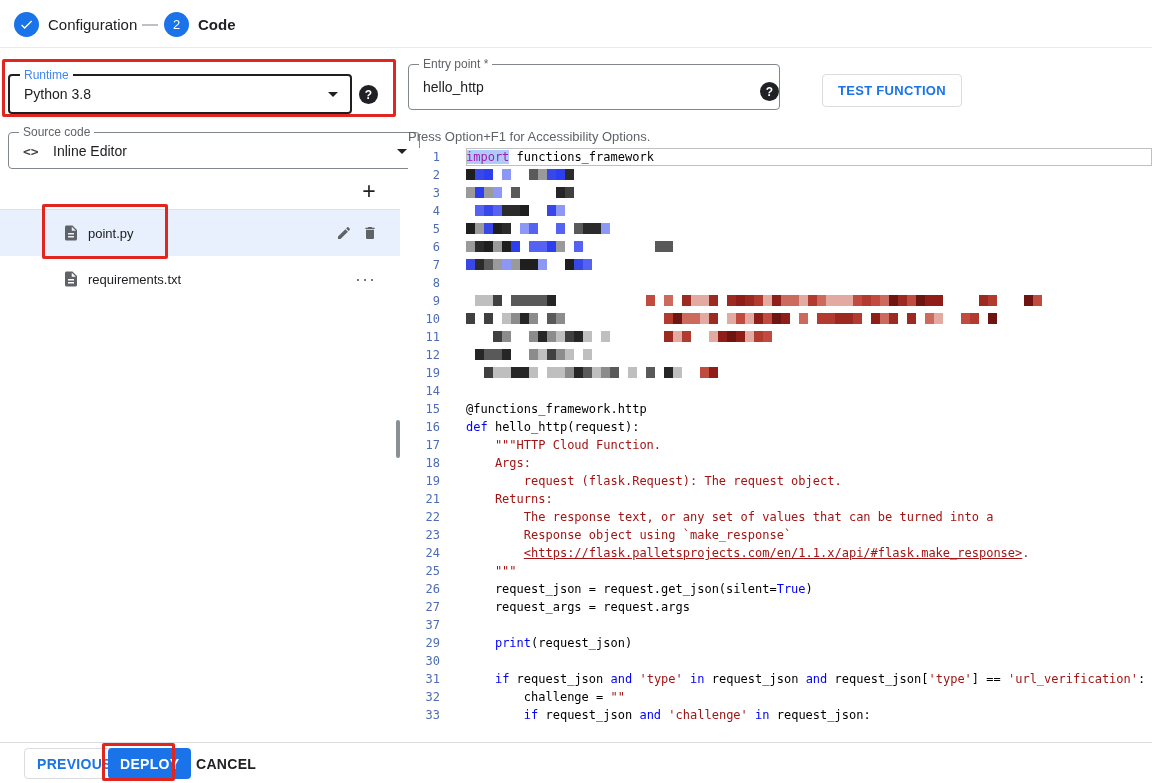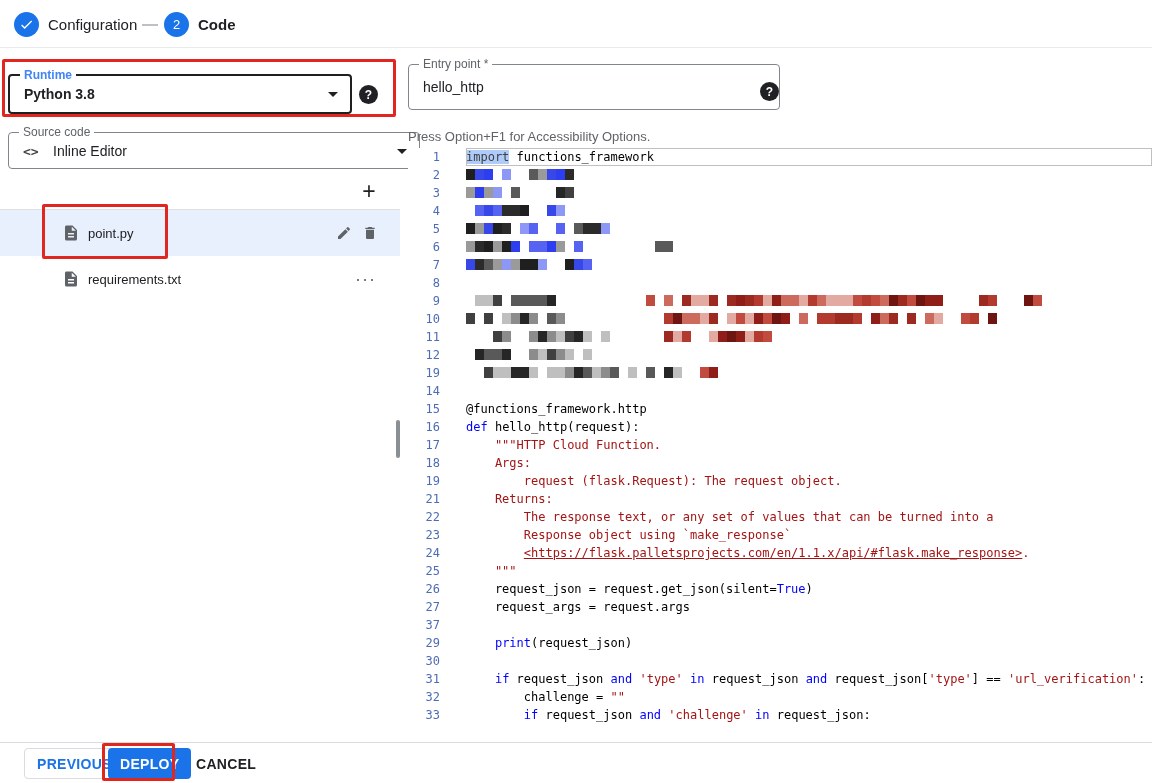--- a/index.html
+++ b/index.html
@@ -18,21 +18,21 @@
   .step1-label { left:48px; }
   .step2-label { left:198px; font-weight:700; }
   .step-dash { position:absolute; left:142px; top:24px; width:16px; height:2px; background:#bdc1c6; }
 
   
   .mfield { position:absolute; border:1px solid #80868b; border-radius:4px; background:#fff; }
   .mfield .mlabel { position:absolute; top:-8px; left:10px; background:#fff; padding:0 4px; font-size:12px; color:#5f6368; }
   .mfield .mvalue { position:absolute; left:14px; top:50%; transform:translateY(-50%); font-size:14px; color:#202124; white-space:nowrap; }
   .caret { position:absolute; right:12px; top:50%; margin-top:-2px; width:0; height:0;
            border-left:5px solid transparent; border-right:5px solid transparent; border-top:5px solid #202124; }
-  .runtime-select { left:8px; top:74px; width:344px; height:40px; border:2px solid #1f1f1f;font-weight:bold; }
+  .runtime-select { left:8px; top:74px; width:344px; height:40px; border:2px solid #1f1f1f; }
   .runtime-select .mlabel { color:#4285f4; }
   .source-select { left:8px; top:132px; width:412px; height:37px; }
   .source-select .mvalue { left:44px; }
   .code-glyph { position:absolute; left:14px; top:50%; transform:translateY(-50%); font-family:"DejaVu Sans Mono",monospace;
                 font-size:13px; font-weight:700; color:#444; }
   .help-badge { position:absolute; width:19px; height:19px; border-radius:50%; background:#202124; color:#fff;
                 font-size:12px; font-weight:700; display:flex; align-items:center; justify-content:center; cursor:pointer; }
   .help-runtime { left:359px; top:85px; }
   .help-entry { left:760px; top:82px; }
   .plus-btn { position:absolute; left:356px; top:178px; width:26px; height:26px; font-size:23px; color:#202124;
@@ -57,21 +57,21 @@
   .a11y-hint { position:absolute; left:408px; top:129px; font-size:13px; color:#5f6368; }
 
   
   .editor { position:absolute; left:408px; top:148px; width:744px; height:592px; overflow:hidden; background:#fff; }
   .code-line { display:flex; height:18px; font:12px/18px "DejaVu Sans Mono",monospace; color:#000; }
   .ln { width:32px; text-align:right; color:#4d6cb5; flex:none; user-select:none; }
   .lc { margin-left:26px; flex:1 1 auto; position:relative; white-space:pre; overflow:hidden; }
   .code-line.current .lc { outline:1px solid #c0c0c0; outline-offset:-1px; }
   .tok-plain { color:#000; }
   .tok-kw { color:#0000ff; }
-  .tok-kwsel { color:#404040; background:#aecbfa; }
+  .tok-kwsel { color:#a21caf; background:#aecbfa; }
   .tok-str { color:#a31515; }
   .tok-link { color:#a31515; text-decoration:underline; }
   .lc i { position:absolute; top:3px; width:9px; height:11px; display:block; }
 
   
   .footer { position:absolute; left:0; top:742px; width:1152px; height:41px; background:#fff; border-top:1px solid #dadce0; }
   .btn { position:absolute; top:5px; height:31px; border-radius:4px; font-size:14px; font-weight:700; letter-spacing:.3px;
          display:flex; align-items:center; cursor:pointer; font-family:"Liberation Sans",sans-serif; }
   .btn-previous { left:24px; padding:0 12px; background:#fff; border:1px solid #dadce0; color:#1a73e8; }
   .btn-deploy { left:108px; padding:0 12px; background:#1a73e8; border:none; color:#fff; }
@@ -142,20 +142,21 @@
     <span class="more-dots">···</span>
   </div>
 
   <div class="left-scrollbar"></div>
 
   <div class="mfield entry-field">
     <span class="mlabel">Entry point *</span>
     <input type="text" value="hello_http" style="">
   </div>
   <div class="help-badge help-entry">?</div>
+  <button class="test-btn">TEST FUNCTION</button>
 
   <div class="a11y-hint">Press Option+F1 for Accessibility Options.</div>
 
   <div class="editor">
     <div>
         <div class="code-line current">
           <span class="ln">1</span>
           <span class="lc"><span class="tok-kwsel">import</span><span class="tok-plain"> functions_framework</span></span>
         </div>
         <div class="code-line">

